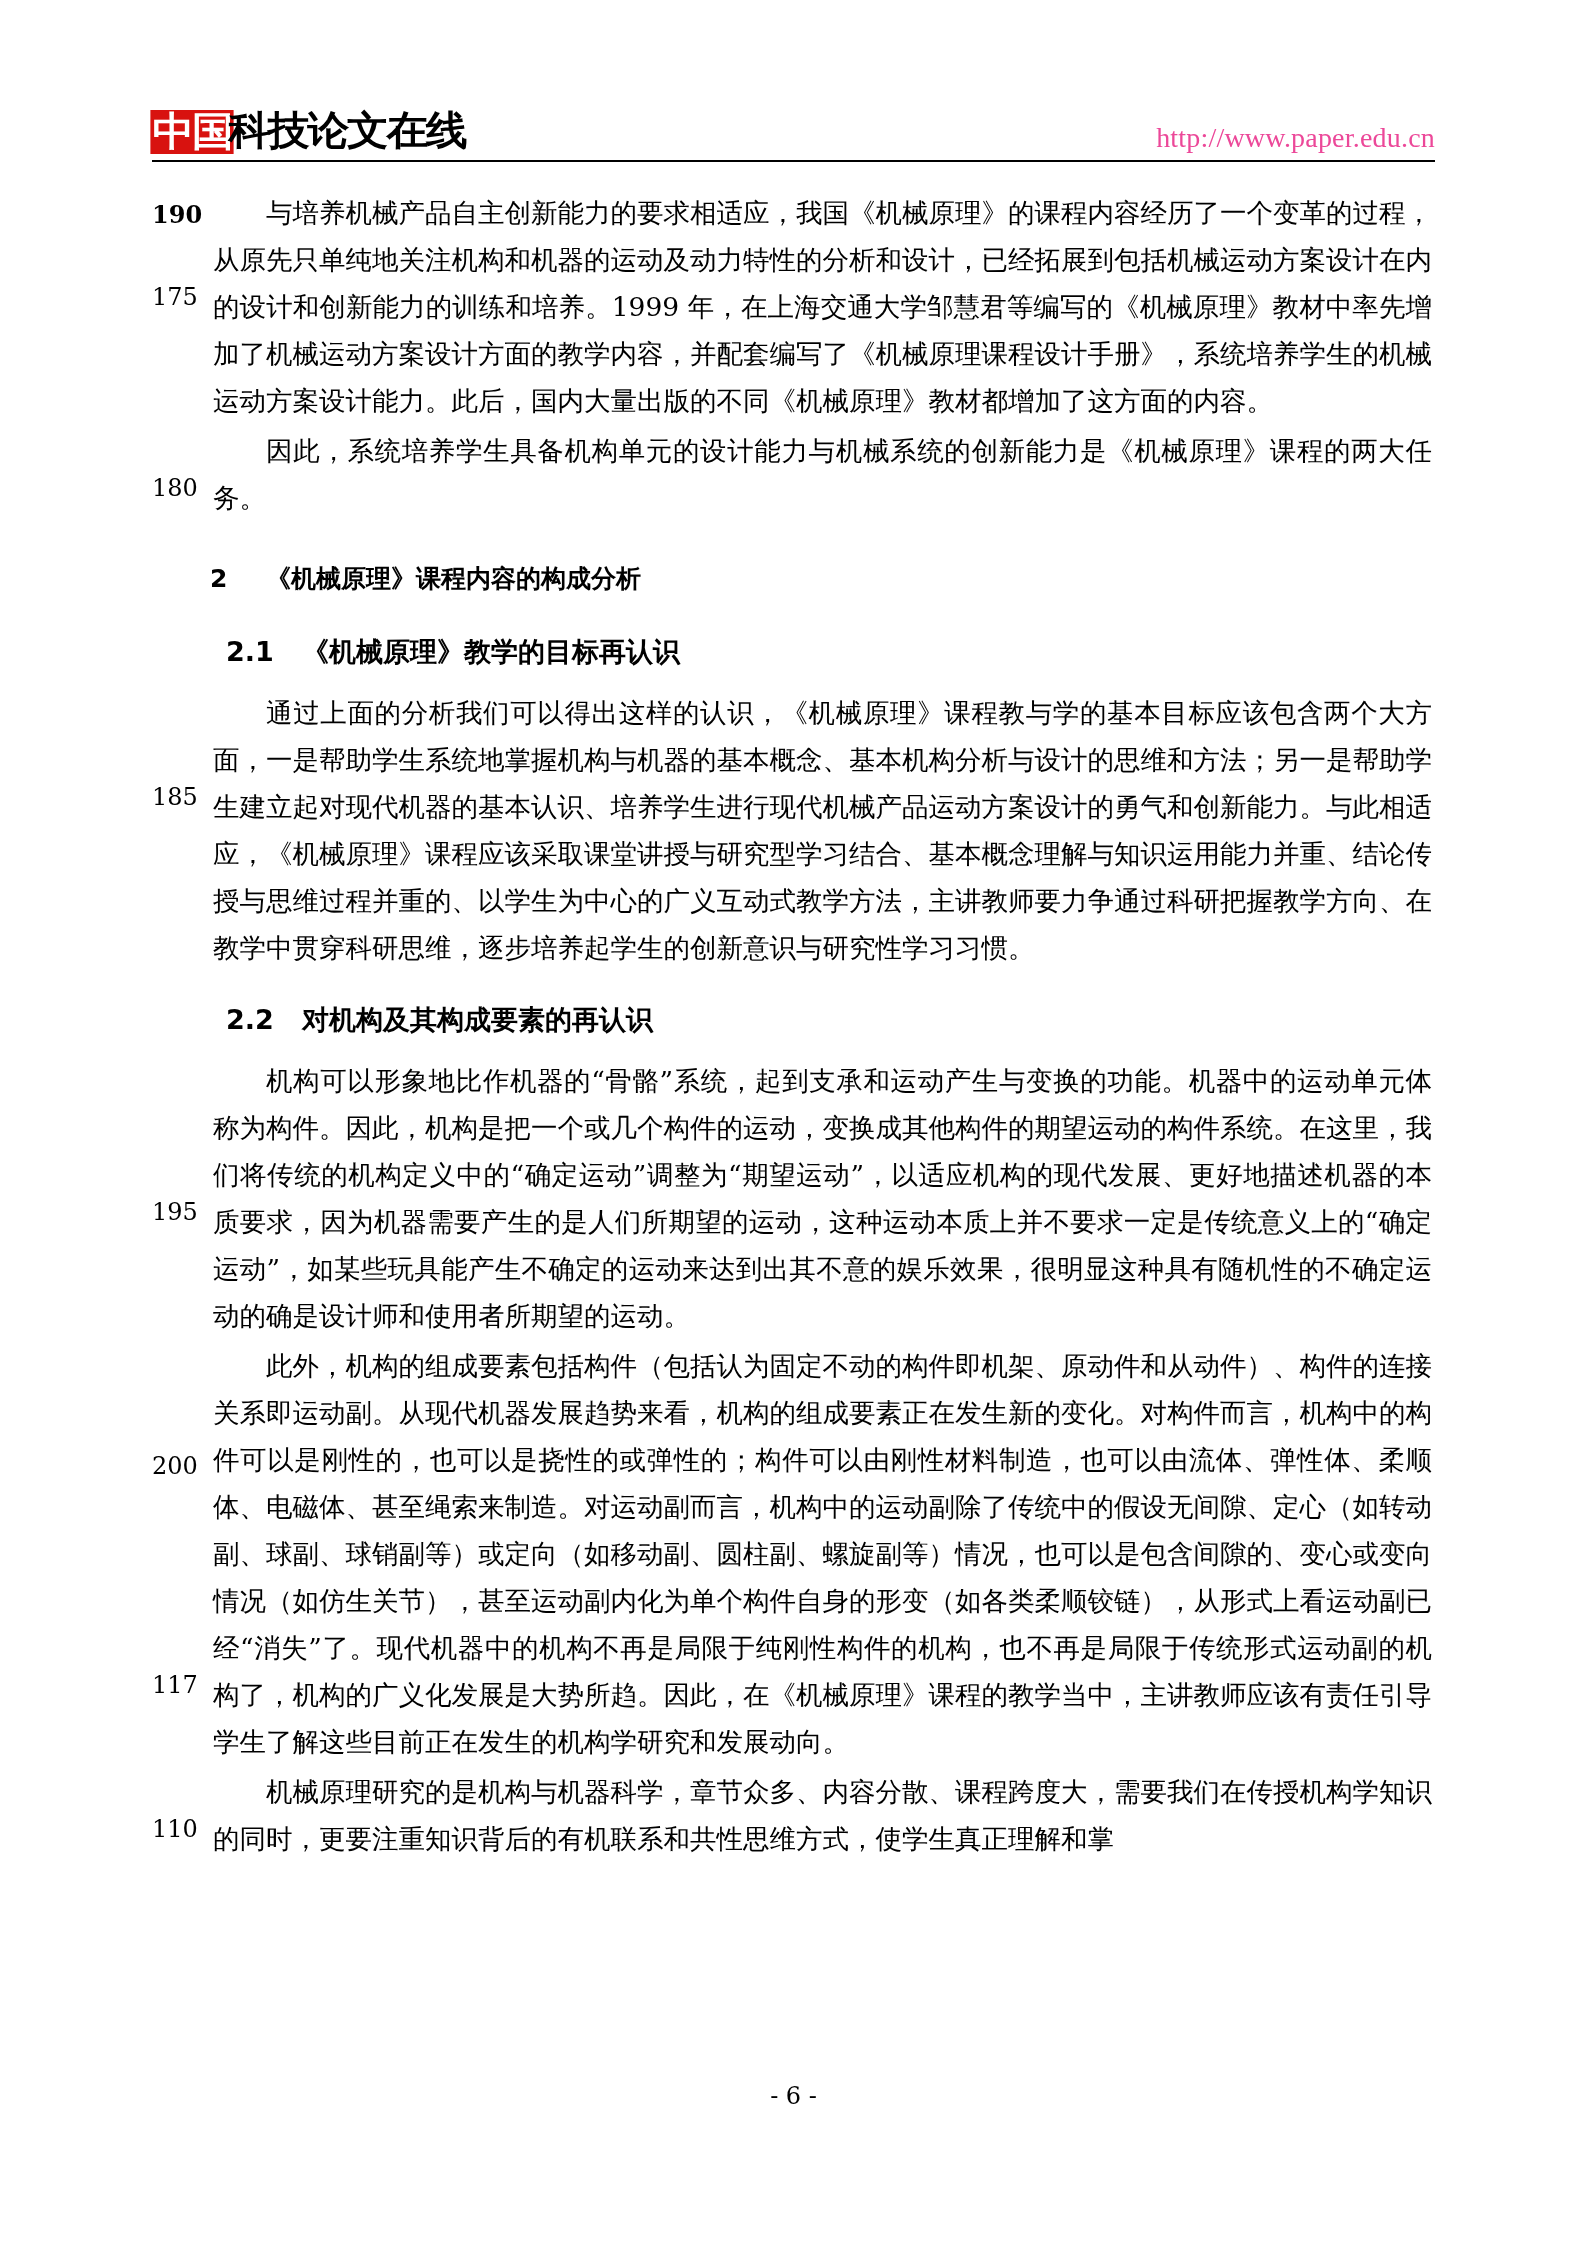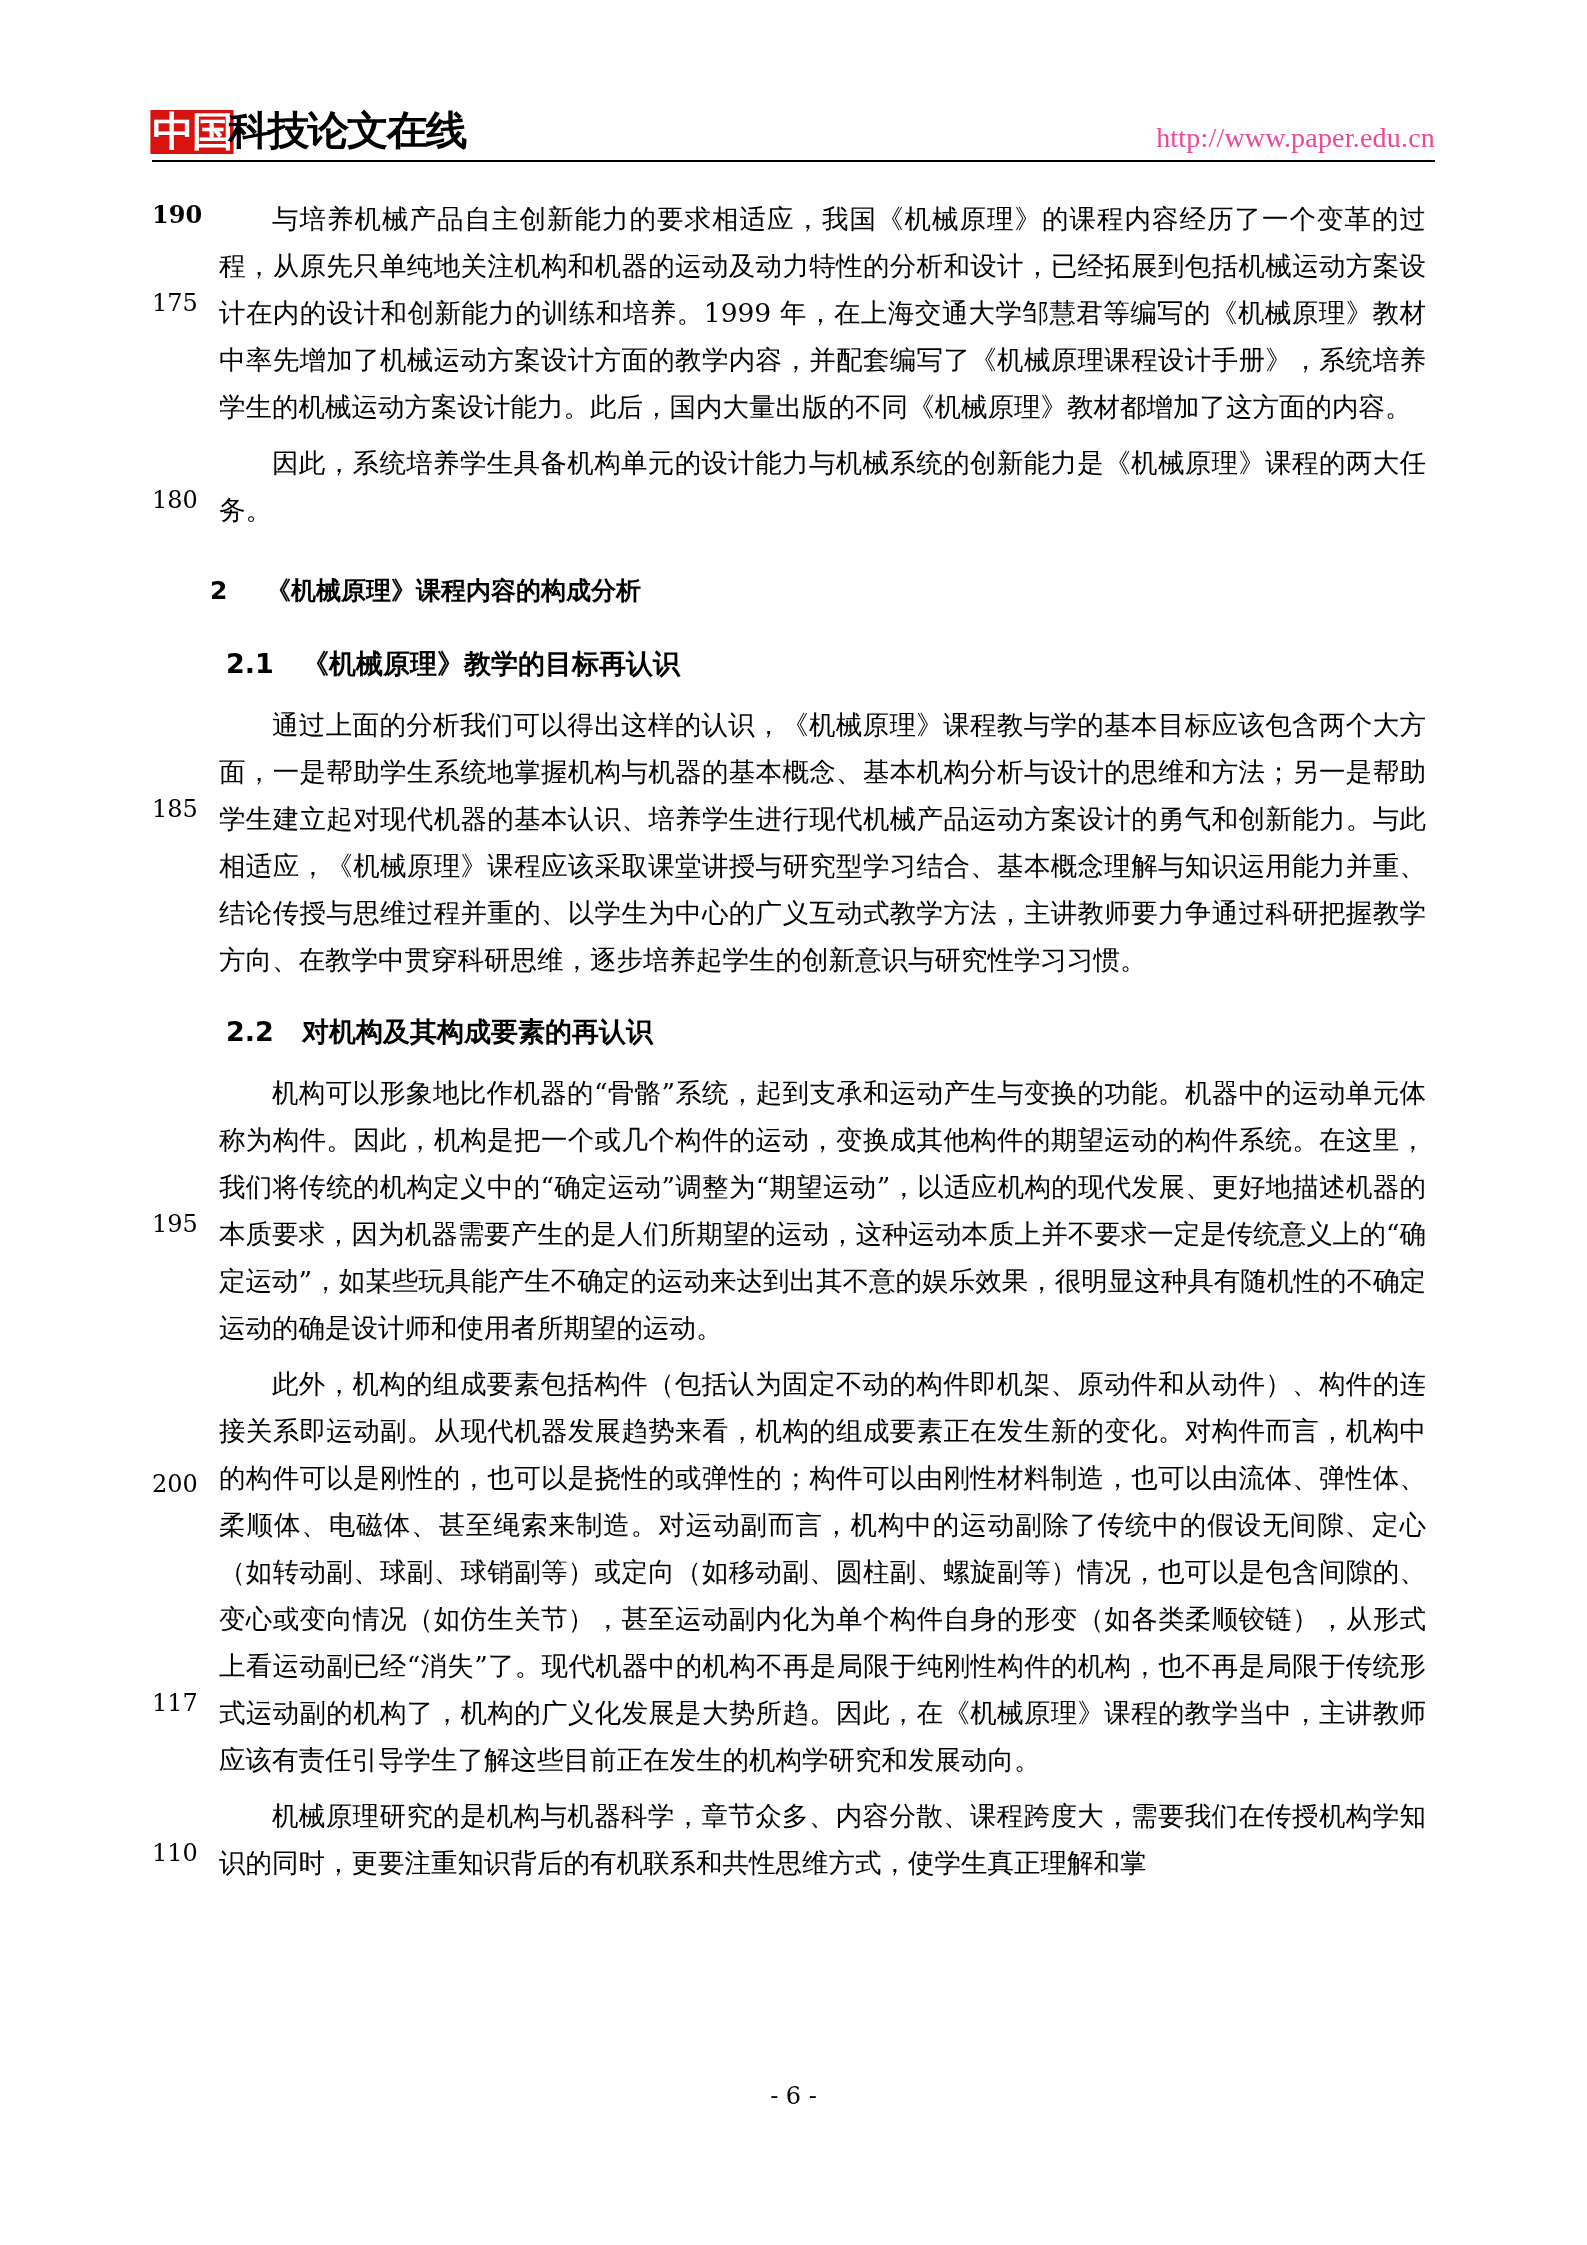--- a/index.html
+++ b/index.html
@@ -89,21 +89,21 @@
   .linenum {
     position: absolute;
     left: 0;
     width: 58px;
     text-align: left;
     font-family: "DejaVu Serif", "Liberation Serif", serif;
     font-size: 24px;
     color: #000000;
   }
   .para {
-    margin: 9px;
+    margin: 3px;
     padding: 0 0 0 58px;
     font-family: "DejaVu Serif", "Liberation Serif", serif;
     font-size: 26.5px;
     line-height: 47px;
     text-align: justify;
     text-justify: inter-character;
     text-indent: 2em;
     letter-spacing: 0px;
     color: #000000;
   }

